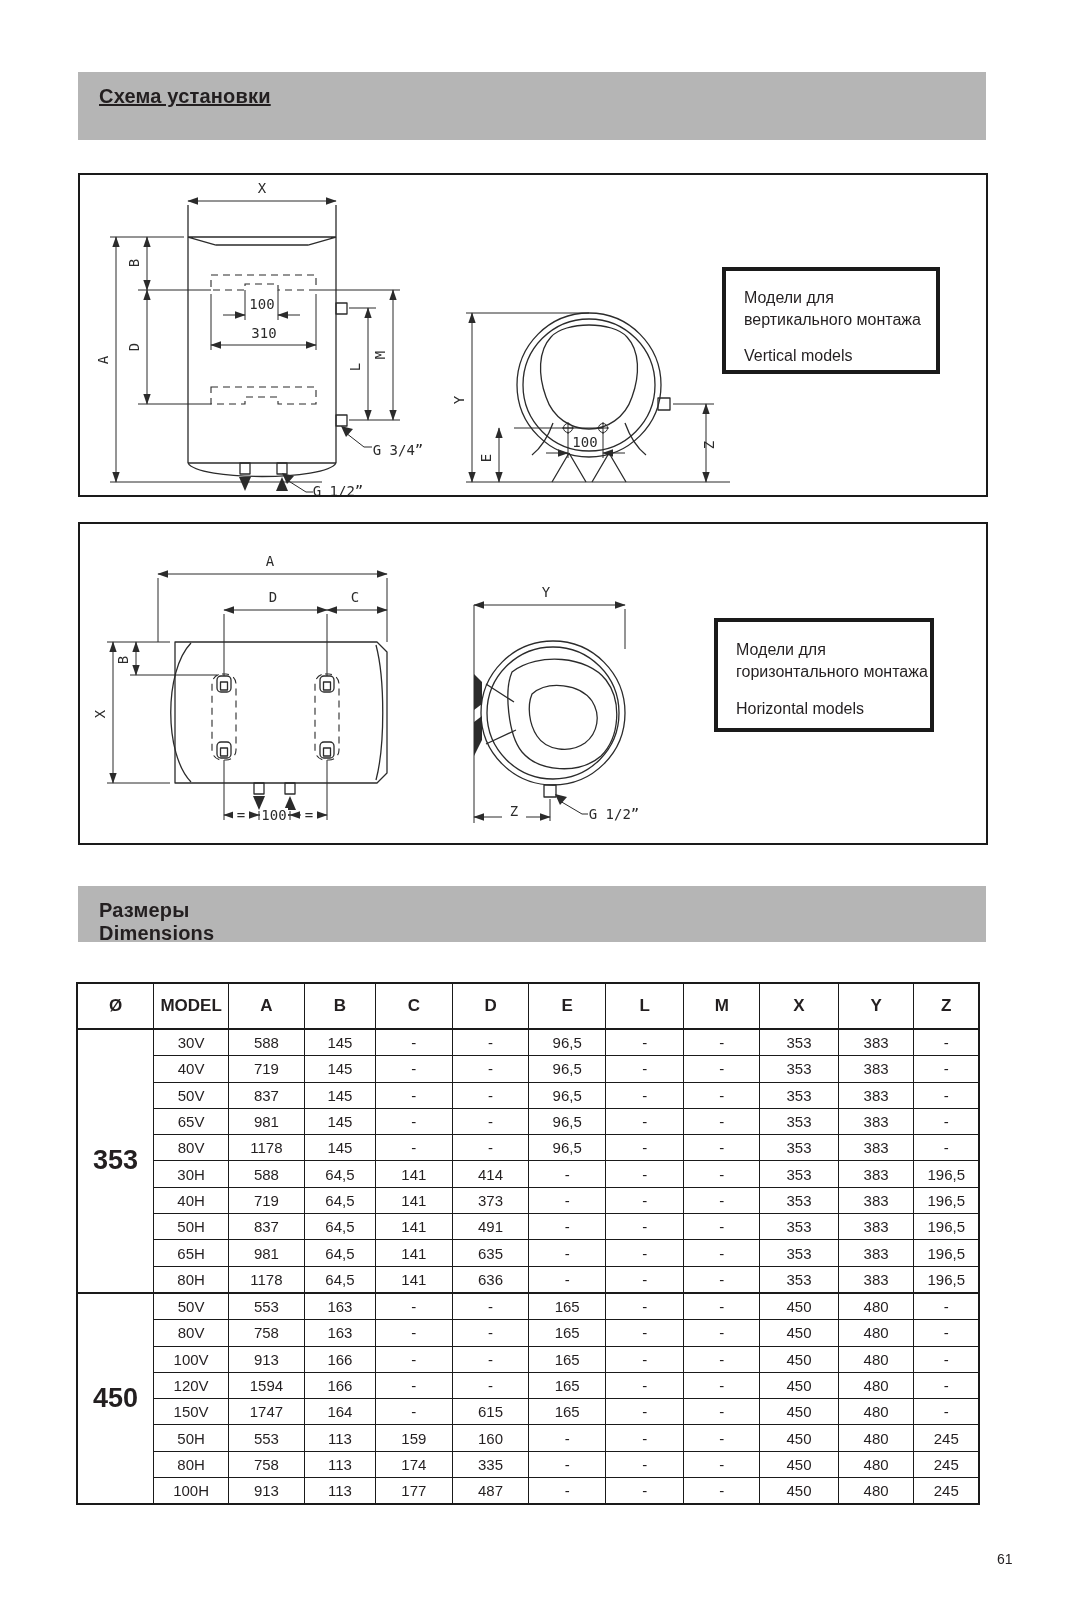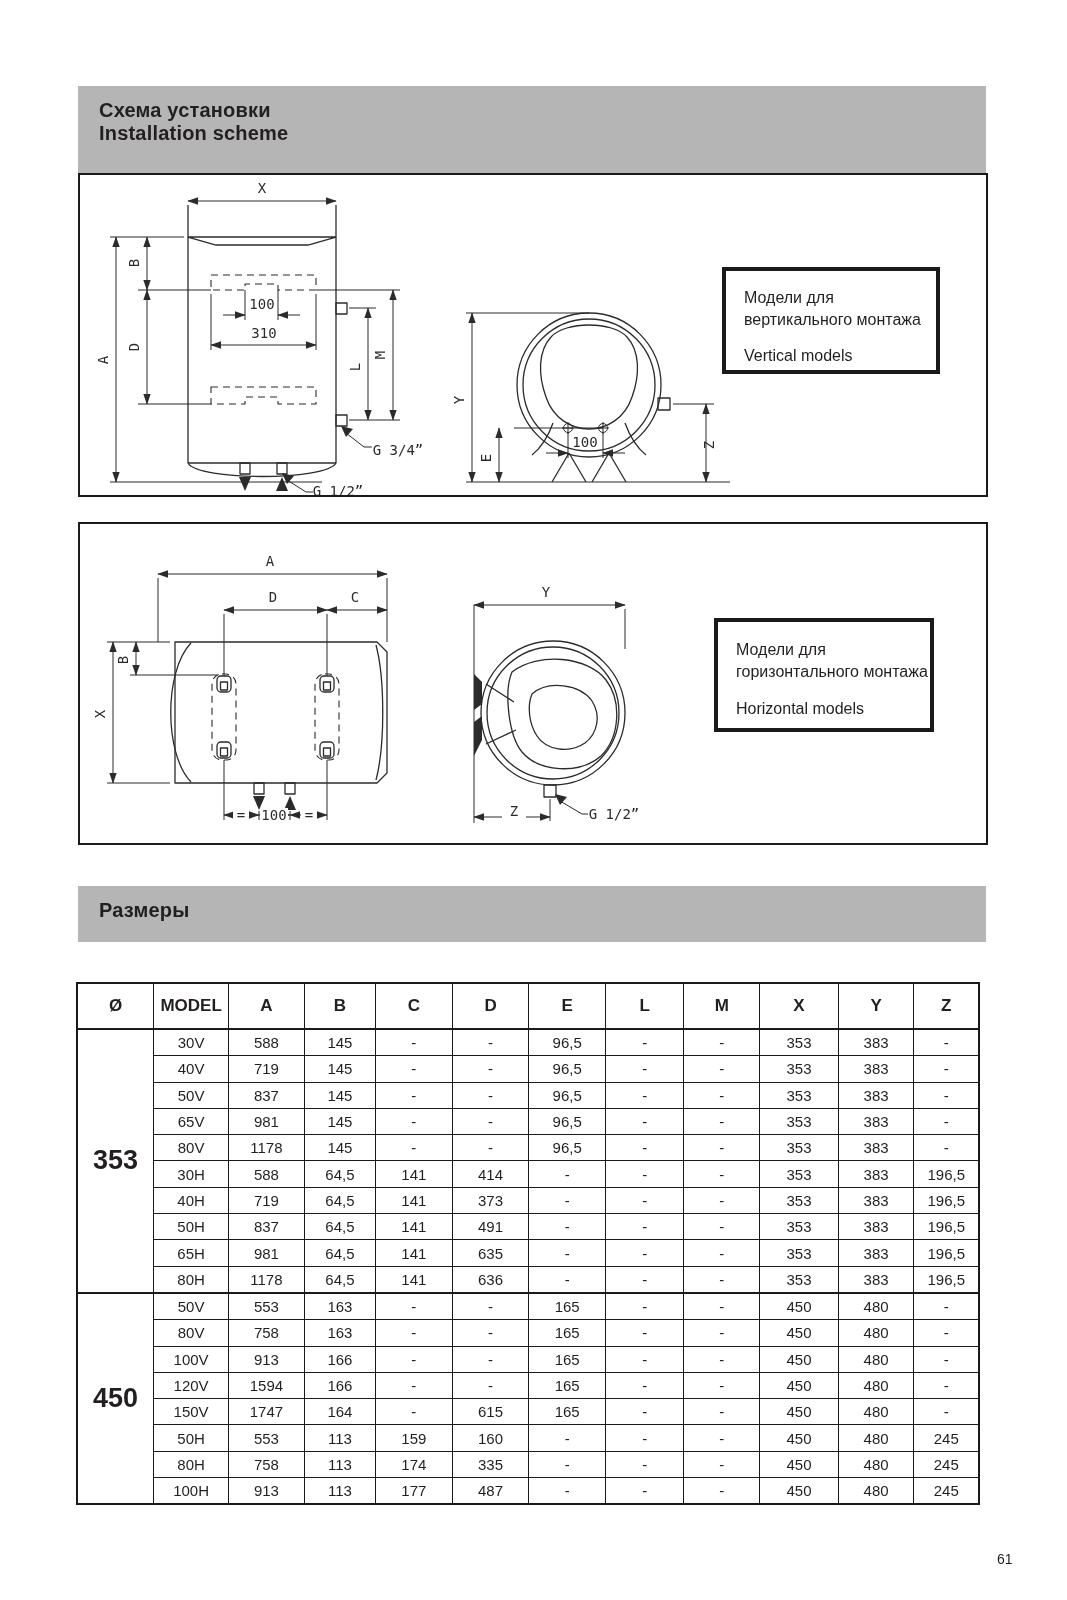--- a/index.html
+++ b/index.html
@@ -4,21 +4,21 @@
 <style>
   html,body { margin:0; padding:0; background:#ffffff; }
   body {
     width:1067px; height:1600px; position:relative; overflow:hidden;
     font-family:"Liberation Sans", sans-serif; color:#231f20;
   }
   .band {
     position:absolute; left:78px; width:908px; background:#b5b5b5;
     box-sizing:border-box; padding:13px 0 0 21px;
   }
-  .band1 { top:86px; height:96px; }
+  .band1 { top:72px; height:68px;text-decoration:underline; }
   .band2 { top:886px; height:56px; }
   .band-title { font-size:20px; font-weight:bold; line-height:1.16; letter-spacing:.2px; }
   .frame {
     position:absolute; left:78px; width:910px; border:2px solid #1a1a1a;
     box-sizing:border-box; background:#fff;
   }
   .frame1 { top:173px; height:324px; }
   .frame2 { top:522px; height:323px; }
   .frame svg { display:block; width:100%; height:100%; }
 
@@ -49,21 +49,20 @@
   table.dims td.diam { font-size:27px; font-weight:bold; }
   table.dims tr.group-start td { border-top:2px solid #1a1a1a; }
   .pagenum { position:absolute; left:997px; top:1551px; font-size:14px; }
 </style>
 </head>
 <body>
 
 <div class="band band1">
   <div class="band-title">
     <div>Схема установки</div>
-    <div>Installation scheme</div>
   </div>
 </div>
 
 <div class="frame frame1">
   <svg viewBox="0 0 906 320" preserveAspectRatio="none">
     <defs>
       <marker id="arrA" viewBox="0 0 10 8" markerWidth="11" markerHeight="9" refX="9.3" refY="4" orient="auto-start-reverse" markerUnits="userSpaceOnUse">
         <path d="M0,0.6 L10,4 L0,7.4 Z" fill="#2b2b2b"></path>
       </marker>
     </defs>
@@ -258,20 +257,21 @@
       <text class="note" x="656" y="131">Модели для</text>
       <text class="note" x="656" y="153">горизонтального монтажа</text>
       <text class="note" x="656" y="190">Horizontal models</text>
     </g>
   </svg>
 </div>
 
 <div class="band band2">
   <div class="band-title">
     <div>Размеры</div>
+    <div>Dimensions</div>
   </div>
 </div>
 
 <table class="dims">
   <colgroup>
     <col style="width:8.5%">
       <col style="width:8.3%">
       <col style="width:8.4%">
       <col style="width:7.9%">
     <col style="width:8.5%">

